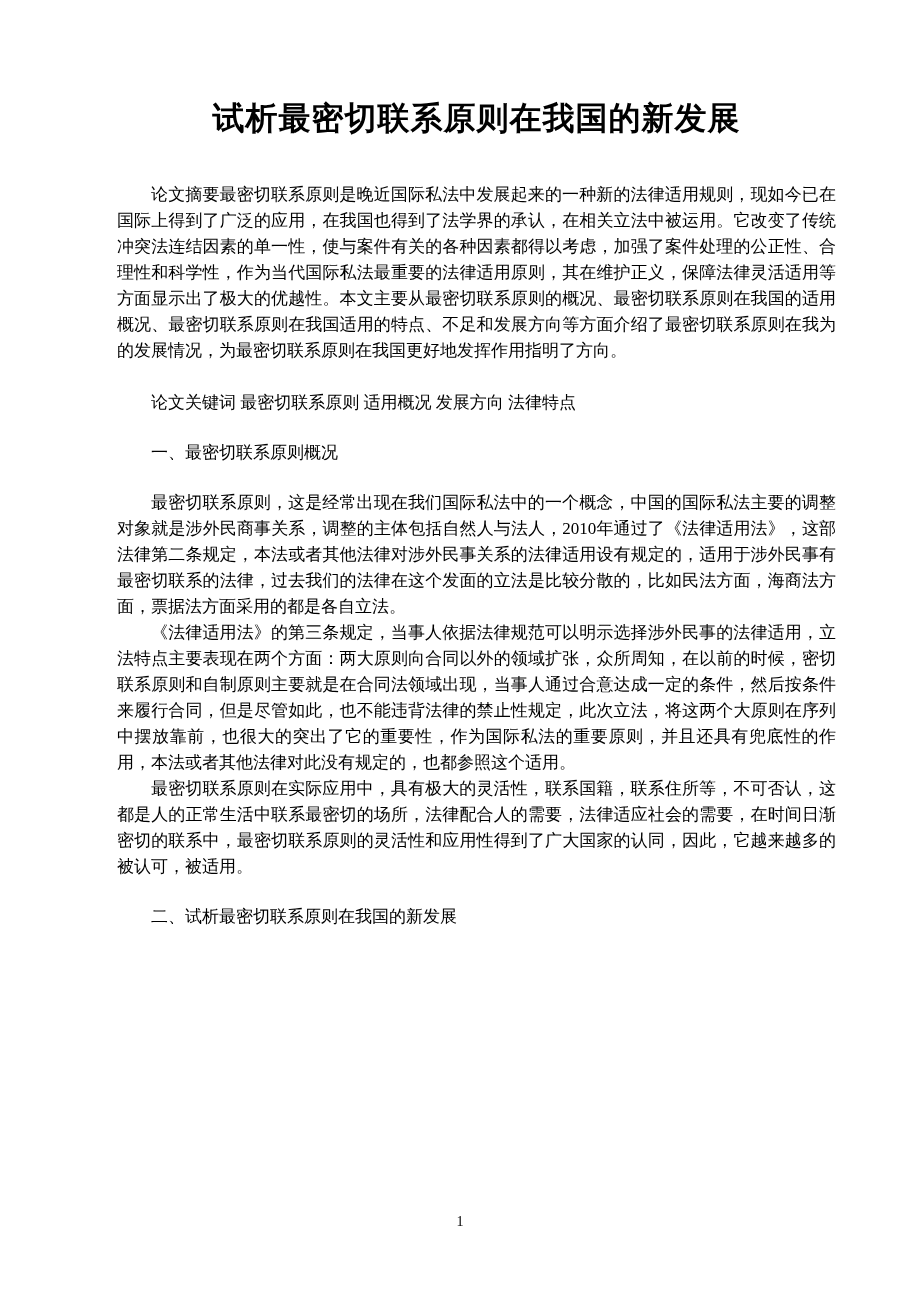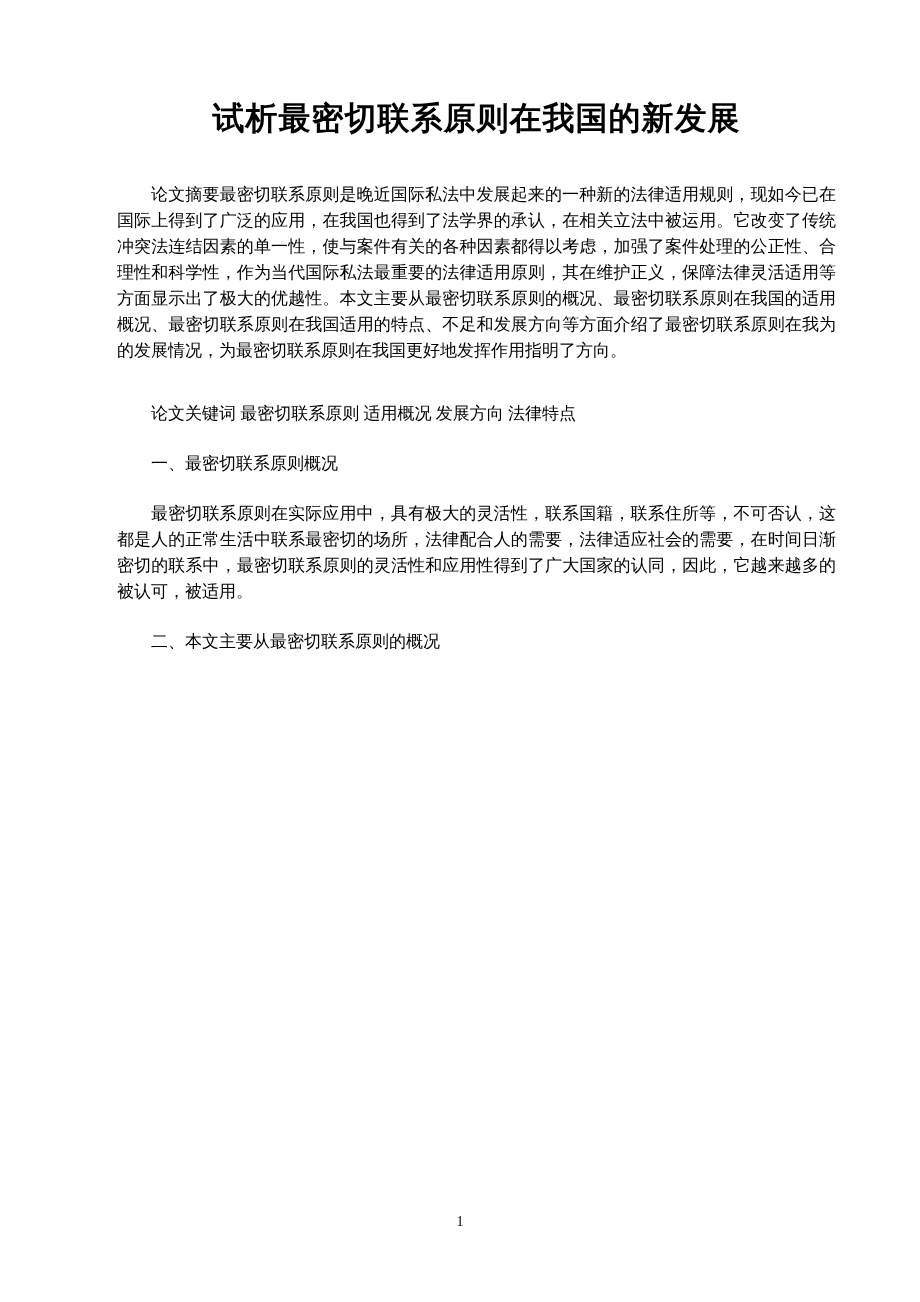--- a/index.html
+++ b/index.html
@@ -31,21 +31,21 @@
     letter-spacing: 1px;
   }
   .para {
     margin: 0;
     font-size: 17px;
     line-height: 26px;
     text-align: justify;
     text-indent: 2em;
   }
   .gap {
-    margin-top: 37px;
+    margin-top: 26px;
   }
   .heading {
     margin: 24px 0 24px 0;
     font-size: 17px;
     line-height: 26px;
     text-indent: 2em;
     text-align: left;
   }
   .page-number {
     position: absolute;
@@ -63,22 +63,24 @@
 <div class="page">
 
   <h1 class="title">试析最密切联系原则在我国的新发展</h1>
 
   <p class="para">论文摘要最密切联系原则是晚近国际私法中发展起来的一种新的法律适用规则，现如今已在国际上得到了广泛的应用，在我国也得到了法学界的承认，在相关立法中被运用。它改变了传统冲突法连结因素的单一性，使与案件有关的各种因素都得以考虑，加强了案件处理的公正性、合理性和科学性，作为当代国际私法最重要的法律适用原则，其在维护正义，保障法律灵活适用等方面显示出了极大的优越性。本文主要从最密切联系原则的概况、最密切联系原则在我国的适用概况、最密切联系原则在我国适用的特点、不足和发展方向等方面介绍了最密切联系原则在我为的发展情况，为最密切联系原则在我国更好地发挥作用指明了方向。</p>
 
   <p class="para gap">论文关键词 最密切联系原则 适用概况 发展方向 法律特点</p>
 
   <p class="heading">一、最密切联系原则概况</p>
 
+  <p class="para">最密切联系原则，这是经常出现在我们国际私法中的一个概念，中国的国际私法主要的调整对象就是涉外民商事关系，调整的主体包括自然人与法人，2010年通过了《法律适用法》，这部法律第二条规定，本法或者其他法律对涉外民事关系的法律适用设有规定的，适用于涉外民事有最密切联系的法律，过去我们的法律在这个发面的立法是比较分散的，比如民法方面，海商法方面，票据法方面采用的都是各自立法。</p>
 
+  <p class="para">《法律适用法》的第三条规定，当事人依据法律规范可以明示选择涉外民事的法律适用，立法特点主要表现在两个方面：两大原则向合同以外的领域扩张，众所周知，在以前的时候，密切联系原则和自制原则主要就是在合同法领域出现，当事人通过合意达成一定的条件，然后按条件来履行合同，但是尽管如此，也不能违背法律的禁止性规定，此次立法，将这两个大原则在序列中摆放靠前，也很大的突出了它的重要性，作为国际私法的重要原则，并且还具有兜底性的作用，本法或者其他法律对此没有规定的，也都参照这个适用。</p>
 
   <p class="para">最密切联系原则在实际应用中，具有极大的灵活性，联系国籍，联系住所等，不可否认，这都是人的正常生活中联系最密切的场所，法律配合人的需要，法律适应社会的需要，在时间日渐密切的联系中，最密切联系原则的灵活性和应用性得到了广大国家的认同，因此，它越来越多的被认可，被适用。</p>
 
-  <p class="heading">二、本文主要从最密切联系原则的概况</p>
+  <p class="heading">二、试析最密切联系原则在我国的新发展</p>
 
 
   <div class="page-number">1</div>
 
 </div>
 
 </body></html>

